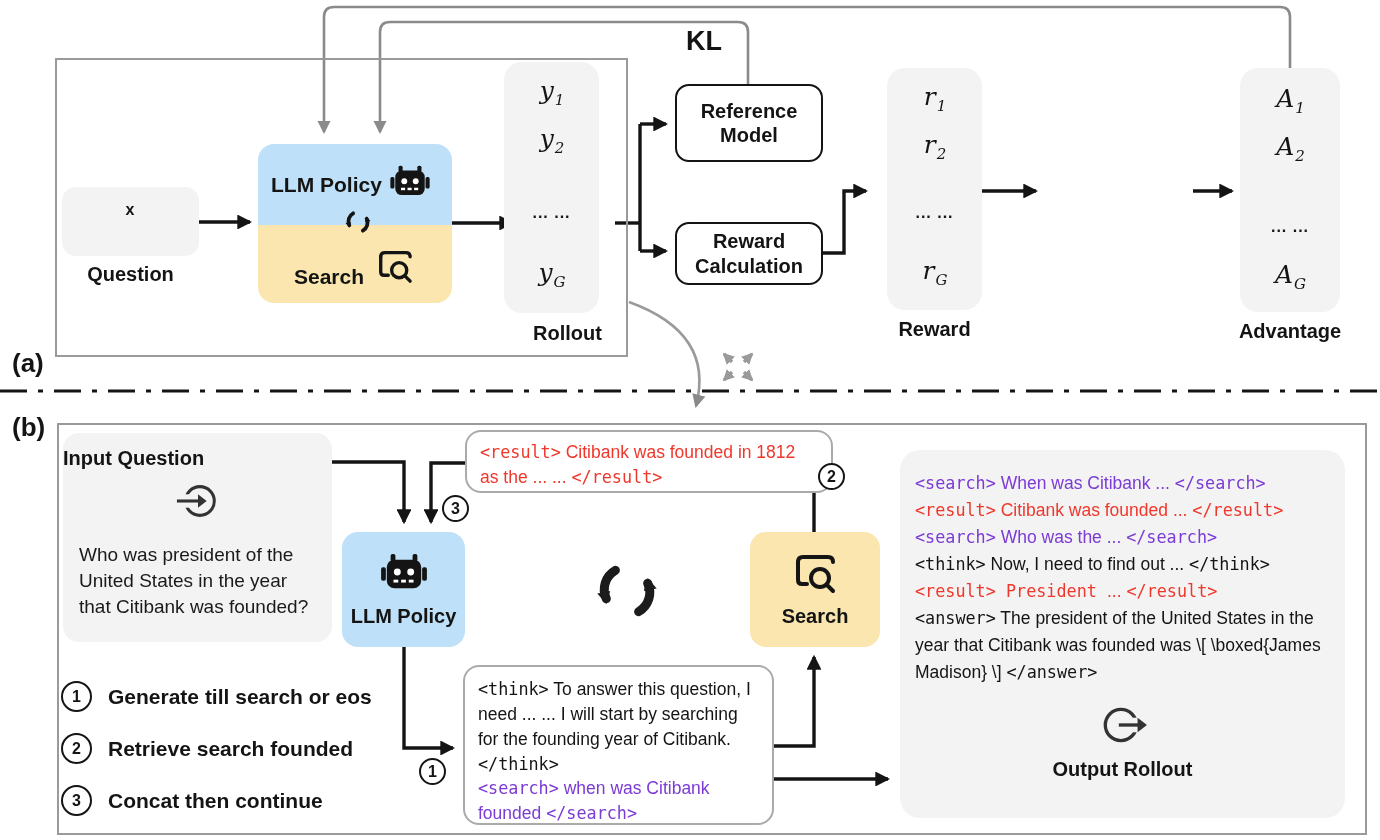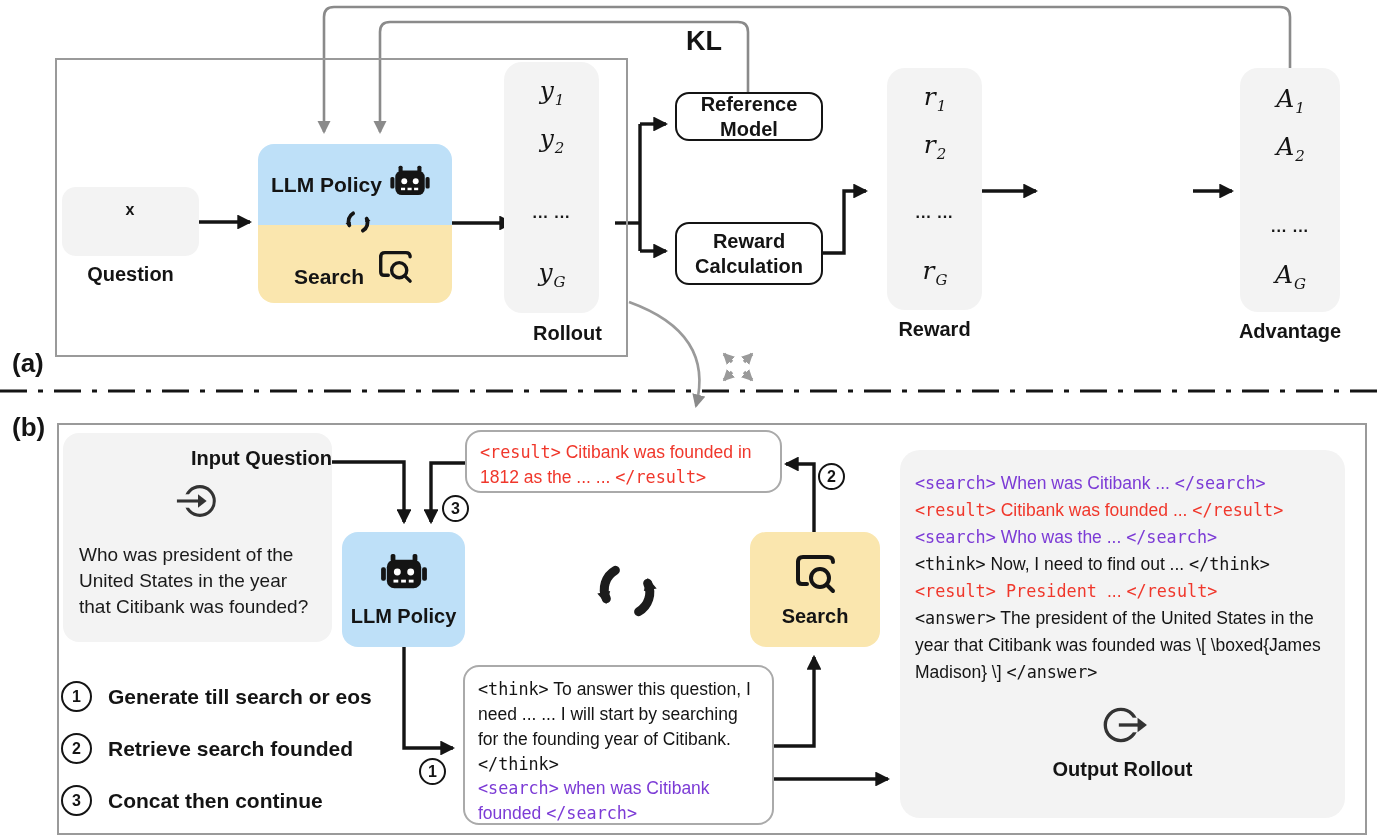--- a/index.html
+++ b/index.html
@@ -36,21 +36,21 @@
   .bubble{background:#fff;border:2px solid #aaa;border-radius:16px;font-size:17.5px;line-height:1.42;
           padding:8px 13px;box-sizing:border-box;}
   .mono{font-family:"DejaVu Sans Mono",monospace;font-size:0.96em;}
   .c-red{color:var(--red);}
   .c-purple{color:var(--purple);}
   .c-black{color:var(--ink);}
   .numcircle{width:27px;height:27px;border:2.5px solid var(--ink);border-radius:50%;
              display:flex;align-items:center;justify-content:center;font-size:16px;font-weight:700;
              background:#fff;z-index:2;}
   .inputbox{background:var(--grayfill);border-radius:16px;}
-  .inputbox .title{font-size:20px;font-weight:600;text-align:right;margin-top:14px;}
+  .inputbox .title{font-size:20px;font-weight:600;text-align:left;margin-top:14px;}
   .inputbox .qtext{font-size:19px;line-height:1.38;padding:0 16px;margin-top:14px;color:#1a1a1a;}
   .outputbox{background:var(--grayfill);border-radius:20px;}
   .outline{white-space:nowrap;font-size:17.5px;line-height:27px;}
   .outline.wrap{white-space:normal;}
   .outputbox .content{padding:20px 14px 0 15px;}
   .steprow{display:flex;align-items:center;gap:16px;font-size:21px;font-weight:600;}
   sub{font-size:0.6em;}
 </style>
 </head>
 <body>
@@ -152,21 +152,21 @@
   </div>
 
   <div class="box graycol" style="left:504px;top:62px;width:95px;height:251px;">
     <div class="mathitem" style="top:14px;"><span class="mvar">y</span><sub class="msub">1</sub></div>
     <div class="mathitem" style="top:62px;"><span class="mvar">y</span><sub class="msub">2</sub></div>
     <div class="mathitem" style="top:142px;"><span class="mdots">... ...</span></div>
     <div class="mathitem" style="top:196px;"><span class="mvar">y</span><sub class="msub">G</sub></div>
   </div>
   <div class="box caption" style="left:520px;top:322px;width:95px;">Rollout</div>
 
-  <div class="box whitebox" style="left:675px;top:92px;width:148px;height:49px;">
+  <div class="box whitebox" style="left:675px;top:84px;width:148px;height:78px;">
     <span>Reference</span>
     <span>Model</span>
   </div>
   <div class="box whitebox" style="left:675px;top:222px;width:148px;height:63px;">
     <span>Reward</span>
     <span>Calculation</span>
   </div>
 
   <div class="box graycol" style="left:887px;top:68px;width:95px;height:242px;">
     <div class="mathitem" style="top:14px;"><span class="mvar">r</span><sub class="msub">1</sub></div>
@@ -194,21 +194,21 @@
       <svg width="46" height="46" viewBox="0 0 48 48">
         <circle cx="26" cy="24" r="15" fill="none" stroke="#333" stroke-width="3.2"></circle>
         <rect x="0" y="17" width="15" height="14" fill="#F3F3F3"></rect>
         <path d="M2 24 H28" stroke="#333" stroke-width="3.2" fill="none"></path>
         <path d="M24 17 L33 24 L24 31 Z" fill="#333"></path>
       </svg>
     </div>
     <div class="qtext">Who was president of the United States in the year that Citibank was founded?</div>
   </div>
 
-  <div class="box bubble" style="left:465px;top:430px;width:317px;height:63px;"><span class="mono c-red">&lt;result&gt;</span><span class="c-red"> Citibank was founded in 1812 as the ... ... </span><span class="mono c-red">&lt;/result&gt;</span></div>
+  <div class="box bubble" style="left:465px;top:430px;width:368px;height:63px;"><span class="mono c-red">&lt;result&gt;</span><span class="c-red"> Citibank was founded in 1812 as the ... ... </span><span class="mono c-red">&lt;/result&gt;</span></div>
 
   <div class="box numcircle" style="left:442px;top:495px;">3</div>
   <div class="box numcircle" style="left:818px;top:463px;">2</div>
   <div class="box numcircle" style="left:419px;top:758px;">1</div>
 
   <div class="box bigbox blue" style="left:342px;top:532px;width:123px;height:115px;">
     <span>
       <svg width="48" height="42" viewBox="0 0 48 44">
         <rect x="10" y="2" width="5" height="8" rx="2" fill="#141414"></rect>
         <rect x="33" y="2" width="5" height="8" rx="2" fill="#141414"></rect>

